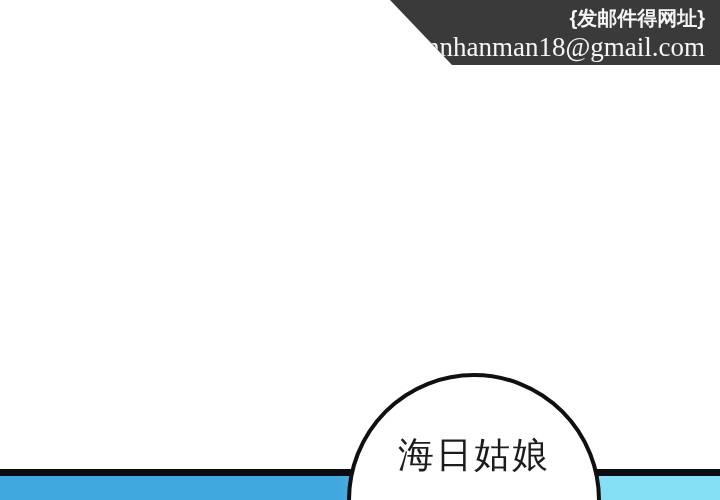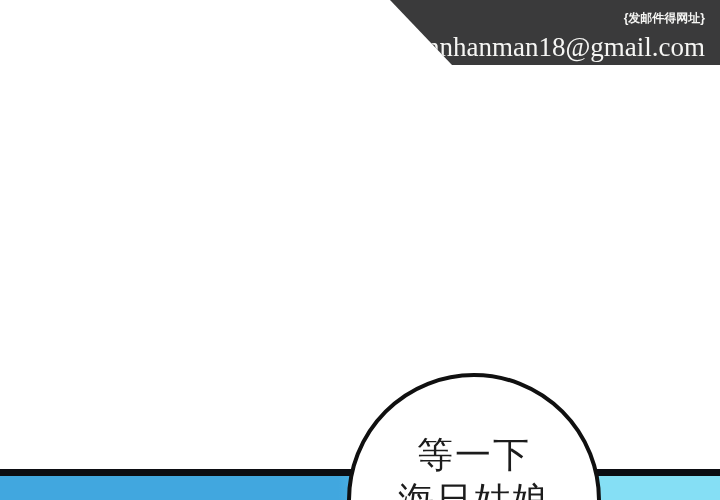--- a/index.html
+++ b/index.html
@@ -30,21 +30,21 @@
   .banner-line1 {
     position: absolute;
     right: 15px;
     top: 5px;
     display: flex;
     align-items: flex-end;
     gap: 7px;
     white-space: nowrap;
   }
   .banner-promo {
-    font-size: 12px;
+    font-size: 20px;
     font-weight: bold;
     line-height: 27px;
     letter-spacing: 0px;
   }
   .banner-brand {
     font-size: 29px;
     font-weight: bold;
     line-height: 29px;
     letter-spacing: 7px;
     margin-right: -7px;
@@ -112,18 +112,17 @@
       <span class="banner-promo">{发邮件得网址}</span>
     </div>
     <div class="banner-email">nnhanman18@gmail.com</div>
   </div>
 
   <div class="panel-border"></div>
   <div class="panel-fill"></div>
 
   <div class="bubble">
     <div class="bubble-text">
-      <div>等一下</div>
       <div>海日姑娘</div>
     </div>
   </div>
 
 </div>
 
 </body></html>

